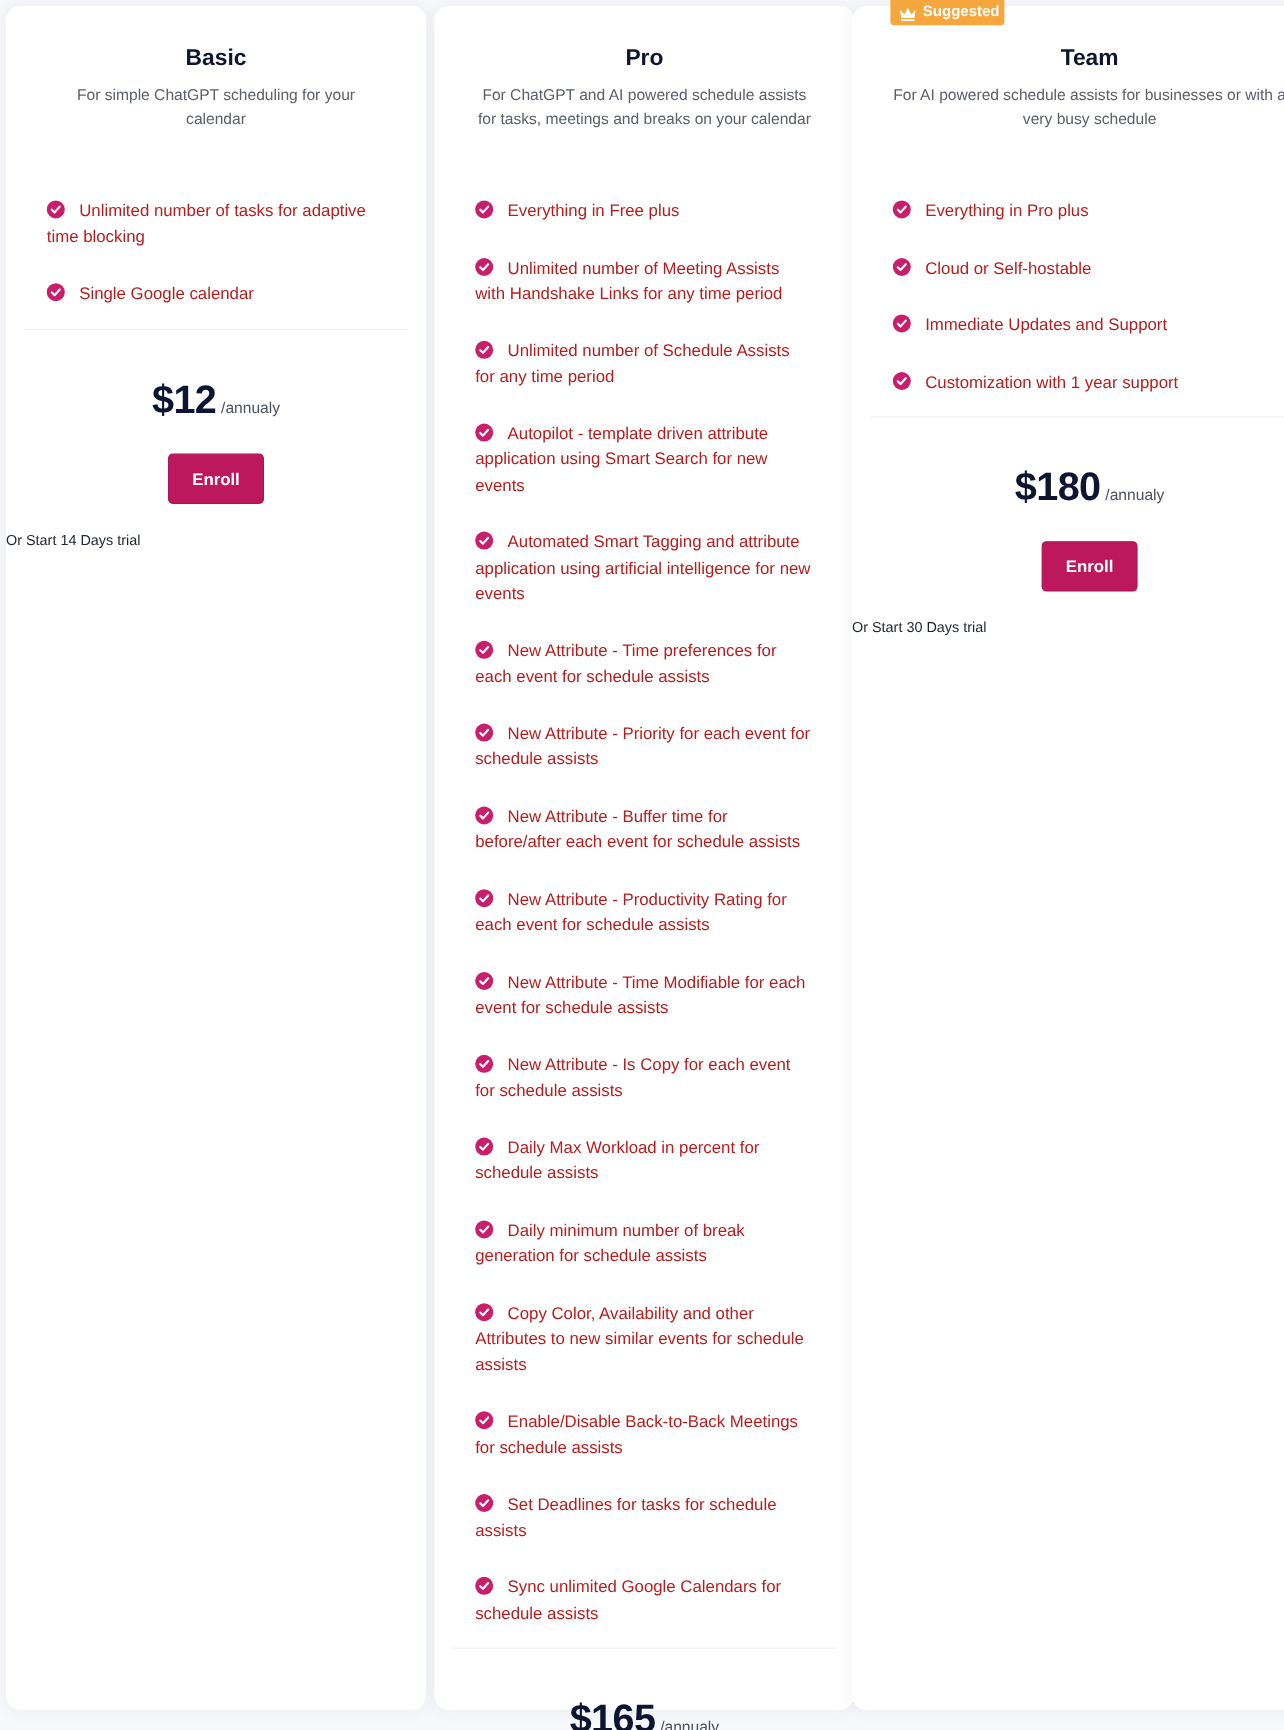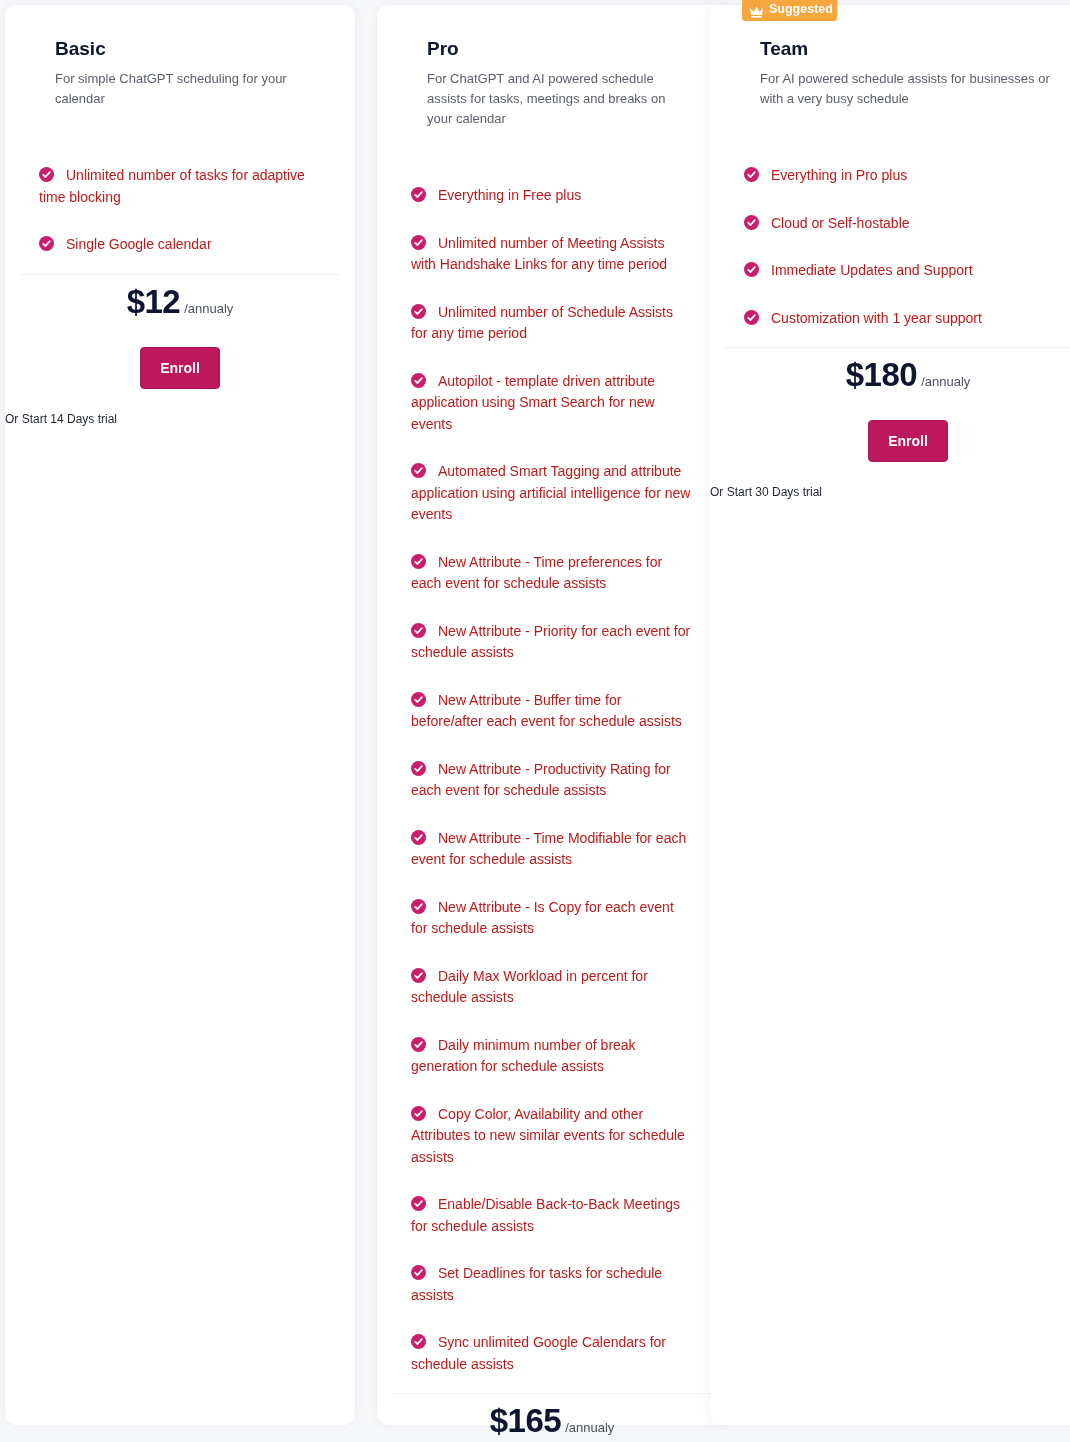--- a/index.html
+++ b/index.html
@@ -4,34 +4,34 @@
 <style>
   * { box-sizing: border-box; margin: 0; padding: 0; }
   html, body { width: 1070px; height: 1442px; background: #f7f8fa; overflow: hidden; }
   body { font-family: "Liberation Sans", "DejaVu Sans", sans-serif; color: #1f2430; position: relative; }
   .card {
     position: absolute; top: 5px; height: 1420px;
     background: #ffffff; border-radius: 12px;
     box-shadow: 0 0 14px rgba(40, 50, 80, 0.06);
   }
   .card.basic { left: 5px; width: 350px; }
-  .card.pro { left: 377px; width: 350px; }
+  .card.pro { left: 362px; width: 350px; }
   .card.team { left: 710px; width: 396px; }
-  .head { padding: 32px 34px 0 50px; }
+  .head { padding: 32px 34px 0 34px; text-align: center; }
   .title { font-size: 19px; font-weight: 700; color: #0e1530; line-height: 24px; }
   .desc { margin-top: 8px; font-size: 13px; line-height: 20px; color: #5a5f6b; }
   .features { list-style: none; padding: 30px 34px 0 34px; }
   .features li { font-size: 14px; line-height: 21.5px; color: #b91c1c; margin-bottom: 18px; margin-top: 26px; }
   .chk {
     display: inline-block; width: 15px; height: 15px; border-radius: 50%;
     background: #c81e6b; vertical-align: -2px; margin-right: 12px; position: relative;
   }
   .chk svg { position: absolute; left: 0; top: 0; }
   .divider { height: 1px; background: #eff0f3; margin: 0 15px; }
-  .pricing { text-align: center; padding-top: 8px; }
+  .pricing { text-align: center; padding-top: 39px; }
   .price { display: inline-block; font-size: 33px; font-weight: 700; color: #0e1530; letter-spacing: -0.5px; }
   .per { display: inline-block; font-size: 13px; color: #4c5160; margin-left: 4px; }
   .enroll {
     display: block; margin: 26px auto 0 auto; width: 80px; height: 42px;
     background: #be185d; border: 1.5px solid #a9145a; border-radius: 4px;
     color: #fff; font-size: 14px; font-weight: 700; font-family: "Liberation Sans", sans-serif;
     cursor: pointer;
   }
   .trial { margin-top: 23px; font-size: 12px; color: #1f2430; text-align: left; }
   .badge {

